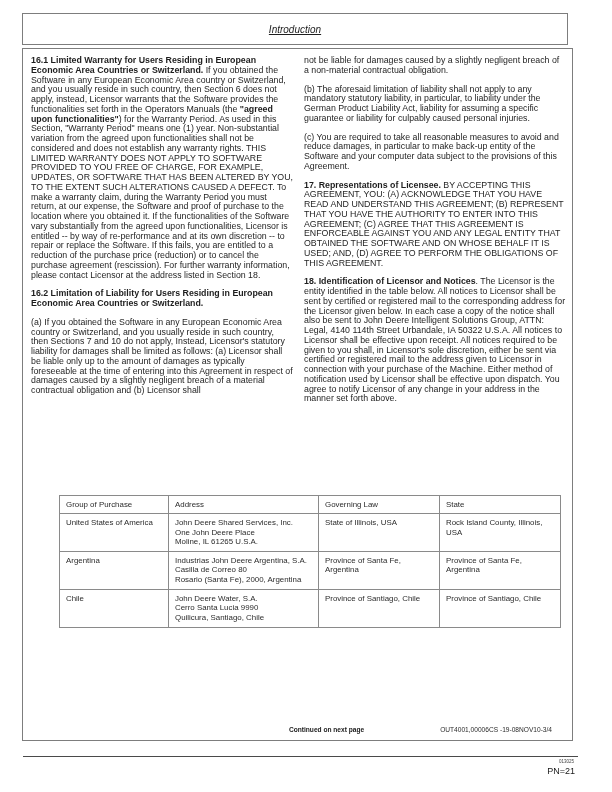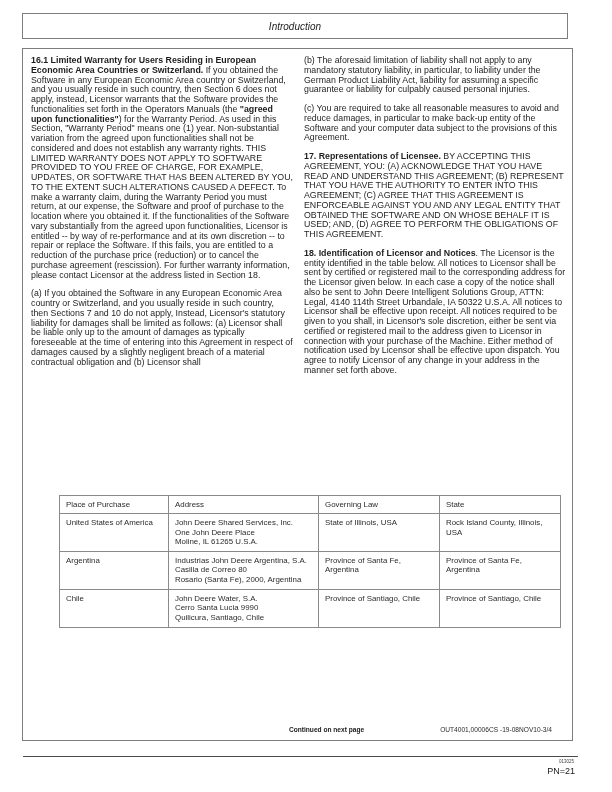--- a/index.html
+++ b/index.html
@@ -2,23 +2,23 @@
 <html><head>
 <meta charset="utf-8">
 <style>
   html,body{margin:0;padding:0;}
   body{
     width:612px;height:792px;background:#ffffff;position:relative;
     font-family:"Liberation Sans",sans-serif;color:#1e1e1e;
     -webkit-font-smoothing:antialiased;
   }
   .header-box{
-    position:absolute;left:22px;top:13px;width:546px;height:26px;
+    position:absolute;left:22px;top:13px;width:546px;height:32px;
     border:1px solid #7d7d7d;box-sizing:border-box;
-    display:flex;align-items:center;justify-content:center;
+    display:flex;align-items:center;justify-content:center;text-decoration:underline;
   }
   .header-title{font-style:italic;font-size:10px;color:#222;}
   .content-box{
     position:absolute;left:22px;top:48px;width:551px;height:693px;
     border:1px solid #7d7d7d;box-sizing:border-box;
   }
   .columns{
     position:absolute;left:8px;top:7px;width:535px;
     display:flex;gap:11px;
   }
@@ -60,40 +60,42 @@
 
   <div class="header-box">
     <span class="header-title">Introduction</span>
   </div>
 
   <div class="content-box">
 
     <div class="columns">
       <div class="col" id="left-col">
           <p><b>16.1 Limited Warranty for Users Residing in European Economic Area Countries or Switzerland.</b><span> If you obtained the Software in any European Economic Area country or Switzerland, and you usually reside in such country, then Section 6 does not apply, instead, Licensor warrants that the Software provides the functionalities set forth in the Operators Manuals (the </span><b>"agreed upon functionalities"</b><span>) for the Warranty Period.  As used in this Section, "Warranty Period" means one (1) year.  Non-substantial variation from the agreed upon functionalities shall not be considered and does not establish any warranty rights.  THIS LIMITED WARRANTY DOES NOT APPLY TO SOFTWARE PROVIDED TO YOU FREE OF CHARGE, FOR EXAMPLE, UPDATES, OR SOFTWARE THAT HAS BEEN ALTERED BY YOU, TO THE EXTENT SUCH ALTERATIONS CAUSED A DEFECT. To make a warranty claim, during the Warranty Period you must return, at our expense, the Software and proof of purchase to the location where you obtained it.  If the functionalities of the Software vary substantially from the agreed upon functionalities, Licensor is entitled -- by way of re-performance and at its own discretion -- to repair or replace the Software.  If this fails, you are entitled to a reduction of the purchase price (reduction) or to cancel the purchase agreement (rescission).  For further warranty information, please contact Licensor at the address listed in Section 18.</span></p>
+          <p><b>16.2 Limitation of Liability for Users Residing in European Economic Area Countries or Switzerland.</b></p>
           <p><span>(a) If you obtained the Software in any European Economic Area country or Switzerland, and you usually reside in such country, then Sections 7 and 10 do not apply, Instead, Licensor's statutory liability for damages shall be limited as follows: (a) Licensor shall be liable only up to the amount of damages as typically foreseeable at the time of entering into this Agreement in respect of damages caused by a slightly negligent breach of a material contractual obligation and (b) Licensor shall</span></p>
         </div>
       <div class="col" id="right-col">
+          <p><span>not be liable for damages caused by a slightly negligent breach of a non-material contractual obligation.</span></p>
           <p><span>(b) The aforesaid limitation of liability shall not apply to any mandatory statutory liability, in particular, to liability under the German Product Liability Act, liability for assuming a specific guarantee or liability for culpably caused personal injuries.</span></p>
           <p><span>(c) You are required to take all reasonable measures to avoid and reduce damages, in particular to make back-up entity of the Software and your computer data subject to the provisions of this Agreement.</span></p>
           <p><b>17.  Representations of Licensee.</b><span> BY ACCEPTING THIS AGREEMENT, YOU: (A) ACKNOWLEDGE THAT YOU HAVE READ AND UNDERSTAND THIS AGREEMENT; (B) REPRESENT THAT YOU HAVE THE AUTHORITY TO ENTER INTO THIS AGREEMENT; (C) AGREE THAT THIS AGREEMENT IS ENFORCEABLE AGAINST YOU AND ANY LEGAL ENTITY THAT OBTAINED THE SOFTWARE AND ON WHOSE BEHALF IT IS USED; AND, (D) AGREE TO PERFORM THE OBLIGATIONS OF THIS AGREEMENT.</span></p>
           <p><b>18.  Identification of Licensor and Notices</b><span>.  The Licensor is the entity identified in the table below.  All notices to Licensor shall be sent by certified or registered mail to the corresponding address for the Licensor given below.  In each case a copy of the notice shall also be sent to John Deere Intelligent Solutions Group, ATTN: Legal, 4140 114th Street Urbandale, IA 50322 U.S.A. All notices to Licensor shall be effective upon receipt.  All notices required to be given to you shall, in Licensor's sole discretion, either be sent via certified or registered mail to the address given to Licensor in connection with your purchase of the Machine.  Either method of notification used by Licensor shall be effective upon dispatch.  You agree to notify Licensor of any change in your address in the manner set forth above.</span></p>
         </div>
     </div>
 
     <table class="info-table">
       <colgroup>
         <col style="width:109px">
           <col style="width:150px">
           <col style="width:121px">
           <col style="width:121px">
       </colgroup>
       <thead>
         <tr id="table-head-row">
-            <th>Place of Purchase</th>
+            <th>Group of Purchase</th>
             <th>Address</th>
             <th>Governing Law</th>
             <th>State</th>
           </tr>
       </thead>
       <tbody id="table-body">
           <tr>
             <td>United States of America</td>
             <td>John Deere Shared Services, Inc.<br>One John Deere Place<br>Moline, IL 61265 U.S.A.</td>
             <td>State of Illinois, USA</td>

